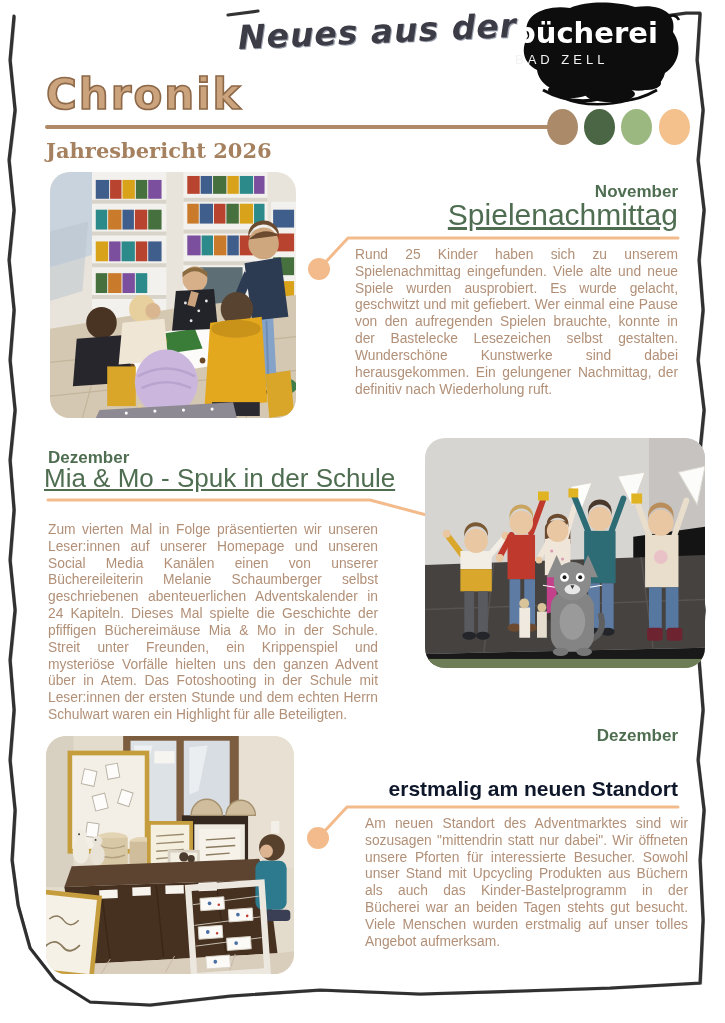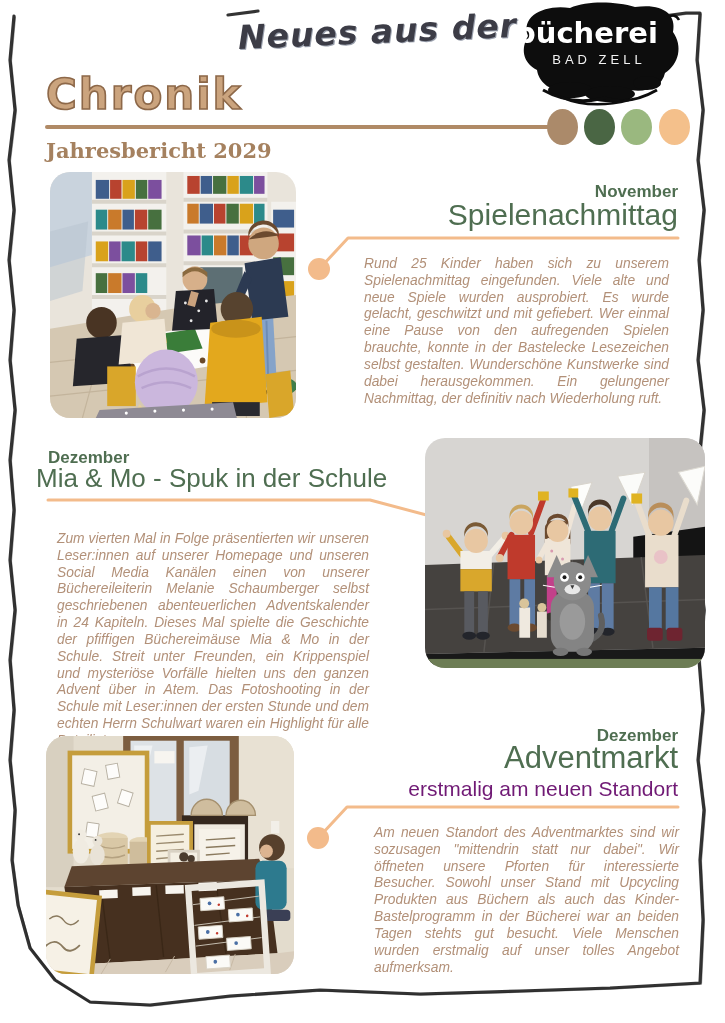--- a/index.html
+++ b/index.html
@@ -9,50 +9,50 @@
 
   
   .script-title{position:absolute;left:232px;top:12px;width:285px;text-align:right;
     font-family:"DejaVu Sans",sans-serif;font-weight:bold;font-style:italic;
     font-size:33px;color:#3c3c46;transform:rotate(-2.5deg);letter-spacing:1px;
     text-shadow:1px 1px 0 #9aa0ad;}
   .logo{position:absolute;left:515px;top:0;width:168px;height:112px;}
   .logo svg{position:absolute;left:0;top:0;}
   .logo-line1{position:absolute;left:0;top:16px;width:100%;
     font-family:"DejaVu Sans",sans-serif;font-weight:bold;font-size:29px;color:#ffffff;}
-  .logo-line2{position:absolute;left:0;top:52px;width:100%;text-align:center;
+  .logo-line2{position:absolute;left:0;top:52px;width:100%;text-align:left;
     font-size:13px;letter-spacing:4px;color:#f2f2f2;}
 
   
   .chronik{position:absolute;left:46px;top:74px;margin:0;
     font-family:"DejaVu Sans",sans-serif;font-weight:800;font-size:42px;line-height:1;
     letter-spacing:2px;color:#cba47e;text-align:right;-webkit-text-stroke:1.6px #8d6849;}
   .rule{position:absolute;left:45px;top:125px;width:517px;height:4px;
     background:#b08a66;border-radius:2px;}
   .dot{position:absolute;top:109px;width:31px;height:36px;border-radius:50%;}
   .dot-1{left:547px;background:#ab8a6a;}
   .dot-2{left:584px;background:#4a6644;}
   .dot-3{left:621px;background:#9ab87f;}
   .dot-4{left:659px;background:#f4c08b;}
   .jahres{position:absolute;left:46px;top:138px;margin:0;
     font-family:"DejaVu Serif",serif;font-weight:bold;font-size:21px;color:#a5815f;}
 
   
   .month{position:absolute;margin:0;font-size:17px;font-weight:700;color:#4f6e51;}
-  .sec-title{position:absolute;margin:0;font-weight:400;color:#4f6e51;line-height:1.05;}
-  .sec-sub{position:absolute;margin:0;font-weight:400;color:#701a75;}
+  .sec-title{position:absolute;margin:0;font-weight:400;color:#4f6e51;line-height:1.05;text-decoration:underline;}
+  .sec-sub{position:absolute;margin:0;font-weight:700;color:#0f172a;}
   .r{right:47px;text-align:right;left:310px;}
   .body{position:absolute;margin:0;font-size:13.8px;line-height:1.22;color:#b29078;
         text-align:justify;}
-  .body p{margin:9px;font-style:italic;}
+  .body p{margin:0;}
 
   .m1{top:182px;}  .t1{top:199px;font-size:30px;}
   .b1{left:355px;top:247px;width:323px;}
 
-  .m2{left:48px;top:448px;} .t2{left:36px;top:465px;font-size:26px;}
+  .m2{left:48px;top:448px;} .t2{left:44px;top:465px;font-size:26px;}
   .b2{left:48px;top:522px;width:330px;}
 
   .m3{top:726px;} .t3{top:742px;font-size:31px;} .s3{top:777px;font-size:21px;}
   .b3{left:365px;top:816px;width:323px;}
 
   
   .photo{position:absolute;border-radius:20px;overflow:hidden;}
   .photo svg{width:100%;height:100%;}
   .photo-1{left:50px;top:172px;width:246px;height:246px;}
   .photo-2{left:425px;top:438px;width:280px;height:230px;}
@@ -95,21 +95,21 @@
     <div class="logo-line1">bücherei</div>
     <div class="logo-line2">BAD ZELL</div>
   </div>
 
   <h1 class="chronik">Chronik</h1>
   <div class="rule"></div>
   <span class="dot dot-1"></span>
   <span class="dot dot-2"></span>
   <span class="dot dot-3"></span>
   <span class="dot dot-4"></span>
-  <h2 class="jahres">Jahresbericht 2029</h2>
+  <h2 class="jahres">Jahresbericht 2026</h2>
 
   <div class="photo photo-1">
     <svg viewBox="0 0 258 248" preserveAspectRatio="none">
       <rect width="258" height="248" fill="#e9e4db"></rect>
       <polygon points="0,0 86,0 64,78 0,96" fill="#c9d3dd"></polygon>
       <polygon points="0,60 40,50 34,120 0,130" fill="#b8c4d0" opacity="0.5"></polygon>
 
       <rect x="44" y="0" width="78" height="160" fill="#f3f1ed"></rect>
       <g>
         <rect x="48" y="8" width="14" height="19" fill="#3f5e8c"></rect>
@@ -479,21 +479,20 @@
 
       <g transform="rotate(6 24 210)">
         <rect x="-8" y="168" width="62" height="84" fill="#f6f1e6" stroke="#c59d3c" stroke-width="5"></rect>
         <path d="M2,196 q8,-8 16,0 q8,8 16,-2" fill="none" stroke="#8a7a5e" stroke-width="1.5"></path>
         <path d="M0,226 q10,-12 20,-2 q8,8 18,-4" fill="none" stroke="#8a7a5e" stroke-width="2"></path>
       </g>
     </svg>
   </div>
 
   <h3 class="month r m3">Dezember</h3>
-  <h2 class="sec-title r t3">Adventmarkt</h2>
   <h3 class="sec-sub r s3">erstmalig am neuen Standort</h3>
 
   <svg class="conn c3" viewBox="0 0 410 56">
     <polyline points="378,9 47,9 21,37" fill="none" stroke="#f3bb8b" stroke-width="3" stroke-linecap="round" stroke-linejoin="round"></polyline>
     <circle cx="18" cy="40" r="11" fill="#f3bb8b"></circle>
   </svg>
 
   <div class="body b3">
     <p>Am neuen Standort des Adventmarktes sind wir sozusagen "mittendrin statt nur dabei". Wir öffneten unsere Pforten für interessierte Besucher. Sowohl unser Stand mit Upcycling Produkten aus Büchern als auch das Kinder-Bastelprogramm in der Bücherei war an beiden Tagen stehts gut besucht. Viele Menschen wurden erstmalig auf unser tolles Angebot aufmerksam.</p>
   </div>

